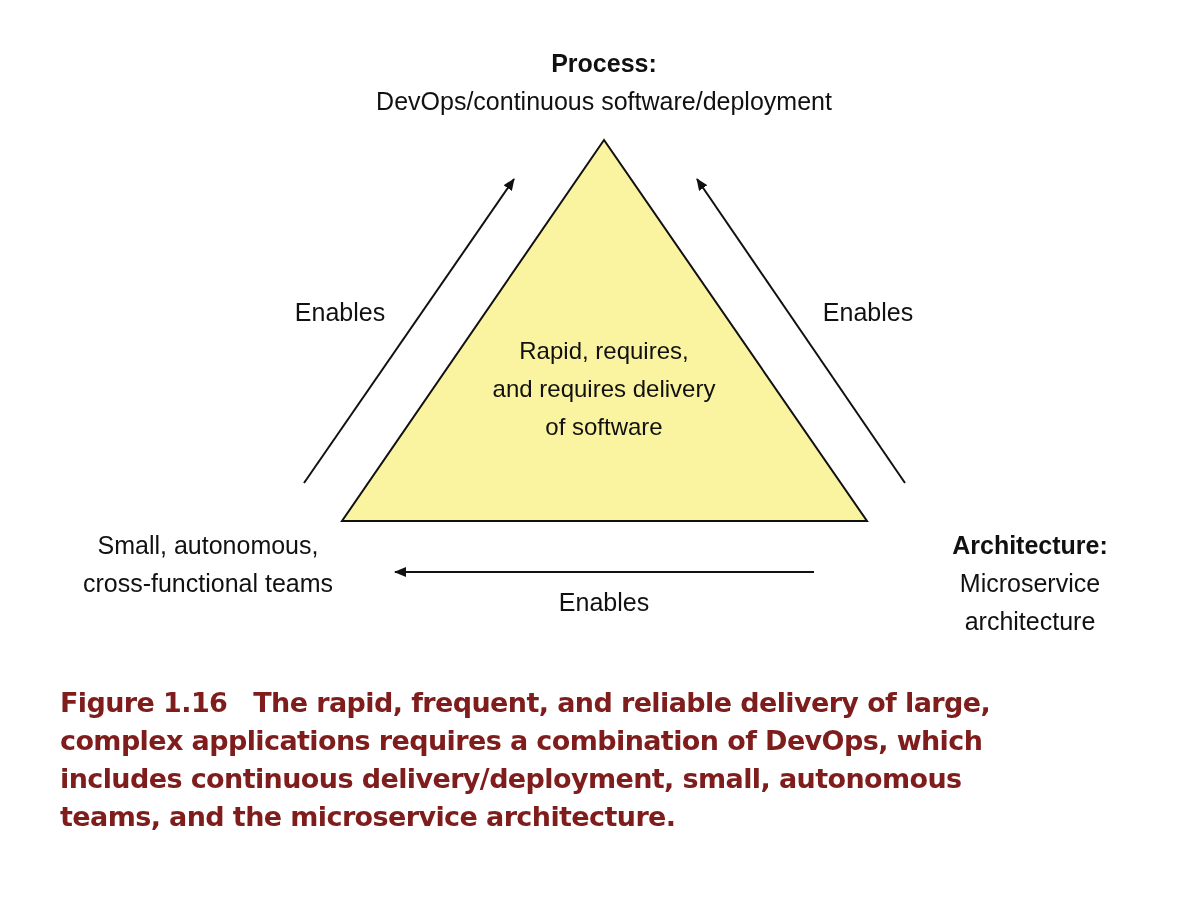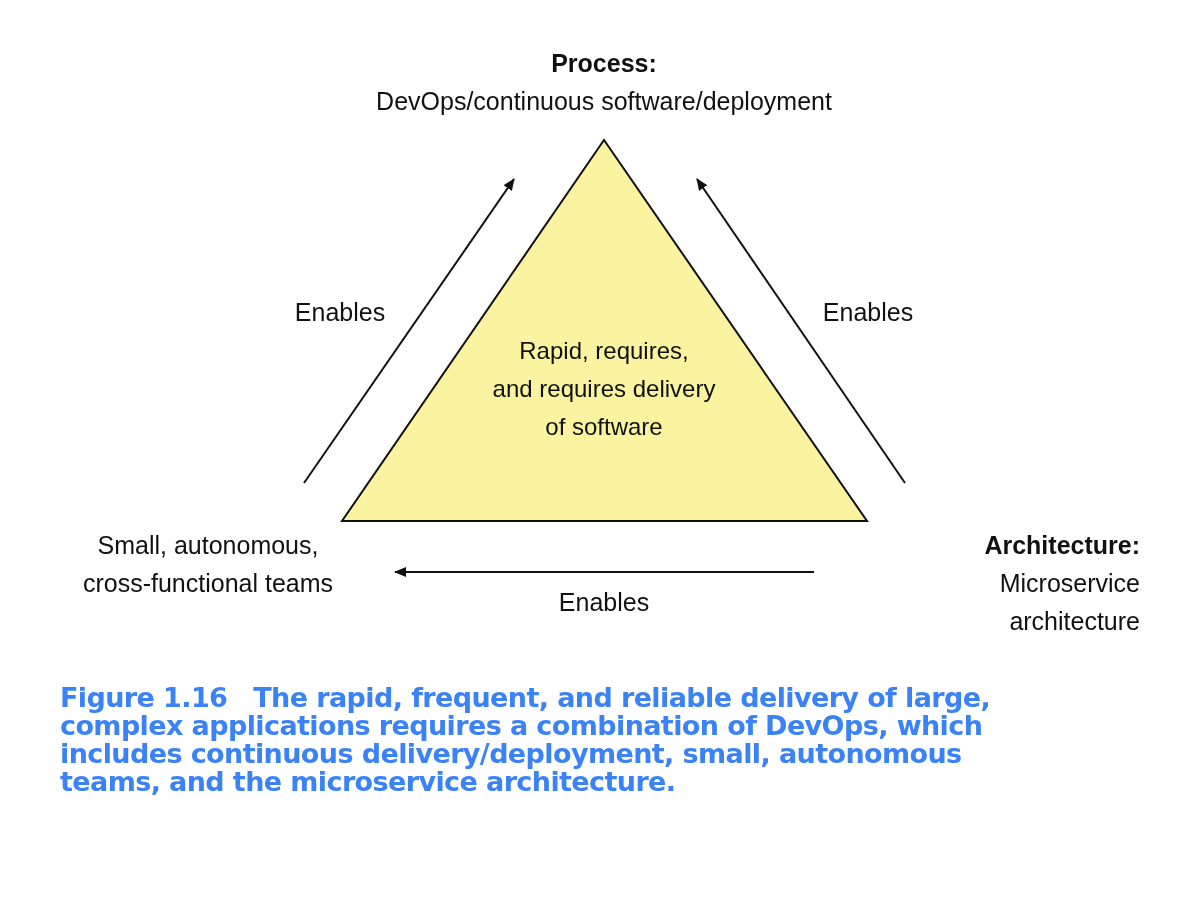--- a/index.html
+++ b/index.html
@@ -1,20 +1,20 @@
 <!DOCTYPE html>
 <html><head>
 <meta charset="utf-8">
 <style>
   html, body { margin:0; padding:0; background:#ffffff; }
   body { width:1200px; height:903px; position:relative; overflow:hidden; font-family:"Liberation Sans", sans-serif; color:#111; }
   svg.diagram { position:absolute; left:0; top:0; }
   .lbl { position:absolute; text-align:center; font-size:25px; line-height:38px; white-space:nowrap; }
   .lbl b { font-weight:bold; display:block; }
-  .caption { position:absolute; left:60px; top:684px; width:1000px; font-family:"DejaVu Sans", sans-serif; font-weight:bold; font-size:27px; line-height:28px; color:#3b82f6; letter-spacing:-0.6px; }
+  .caption { position:absolute; left:60px; top:684px; width:1000px; font-family:"DejaVu Sans", sans-serif; font-weight:bold; font-size:27px; line-height:38px; color:#7f1d1d; letter-spacing:-0.6px; }
   .caption .num { margin-right:26px; }
 </style>
 </head>
 <body>
 
 <svg class="diagram" width="1200" height="903">
   <defs>
     <marker id="ah" markerWidth="12" markerHeight="10" refX="11" refY="5" orient="auto" markerUnits="userSpaceOnUse">
       <path d="M0,0 L12,5 L0,10 Z" fill="#111"></path>
     </marker>
@@ -38,19 +38,19 @@
 
 <div class="lbl" style="left:270px; top:293px; width:140px;">Enables</div>
 <div class="lbl" style="left:798px; top:293px; width:140px;">Enables</div>
 <div class="lbl" style="left:534px; top:583px; width:140px;">Enables</div>
 
 <div class="lbl" style="left:40px; top:526px; width:336px;">
   <div>Small, autonomous,</div>
   <div>cross-functional teams</div>
 </div>
 
-<div class="lbl" style="left:920px; top:526px; width:220px;text-align:right;">
+<div class="lbl" style="left:920px; top:526px; width:220px;">
   <b>Architecture:</b>
   <div>Microservice</div>
   <div>architecture</div>
 </div>
 
 <div class="caption"><span class="num">Figure 1.16</span><span>The rapid, frequent, and reliable delivery of large, complex applications requires a combination of DevOps, which includes continuous delivery/deployment, small, autonomous teams, and the microservice architecture.</span></div>
 
 </body></html>

